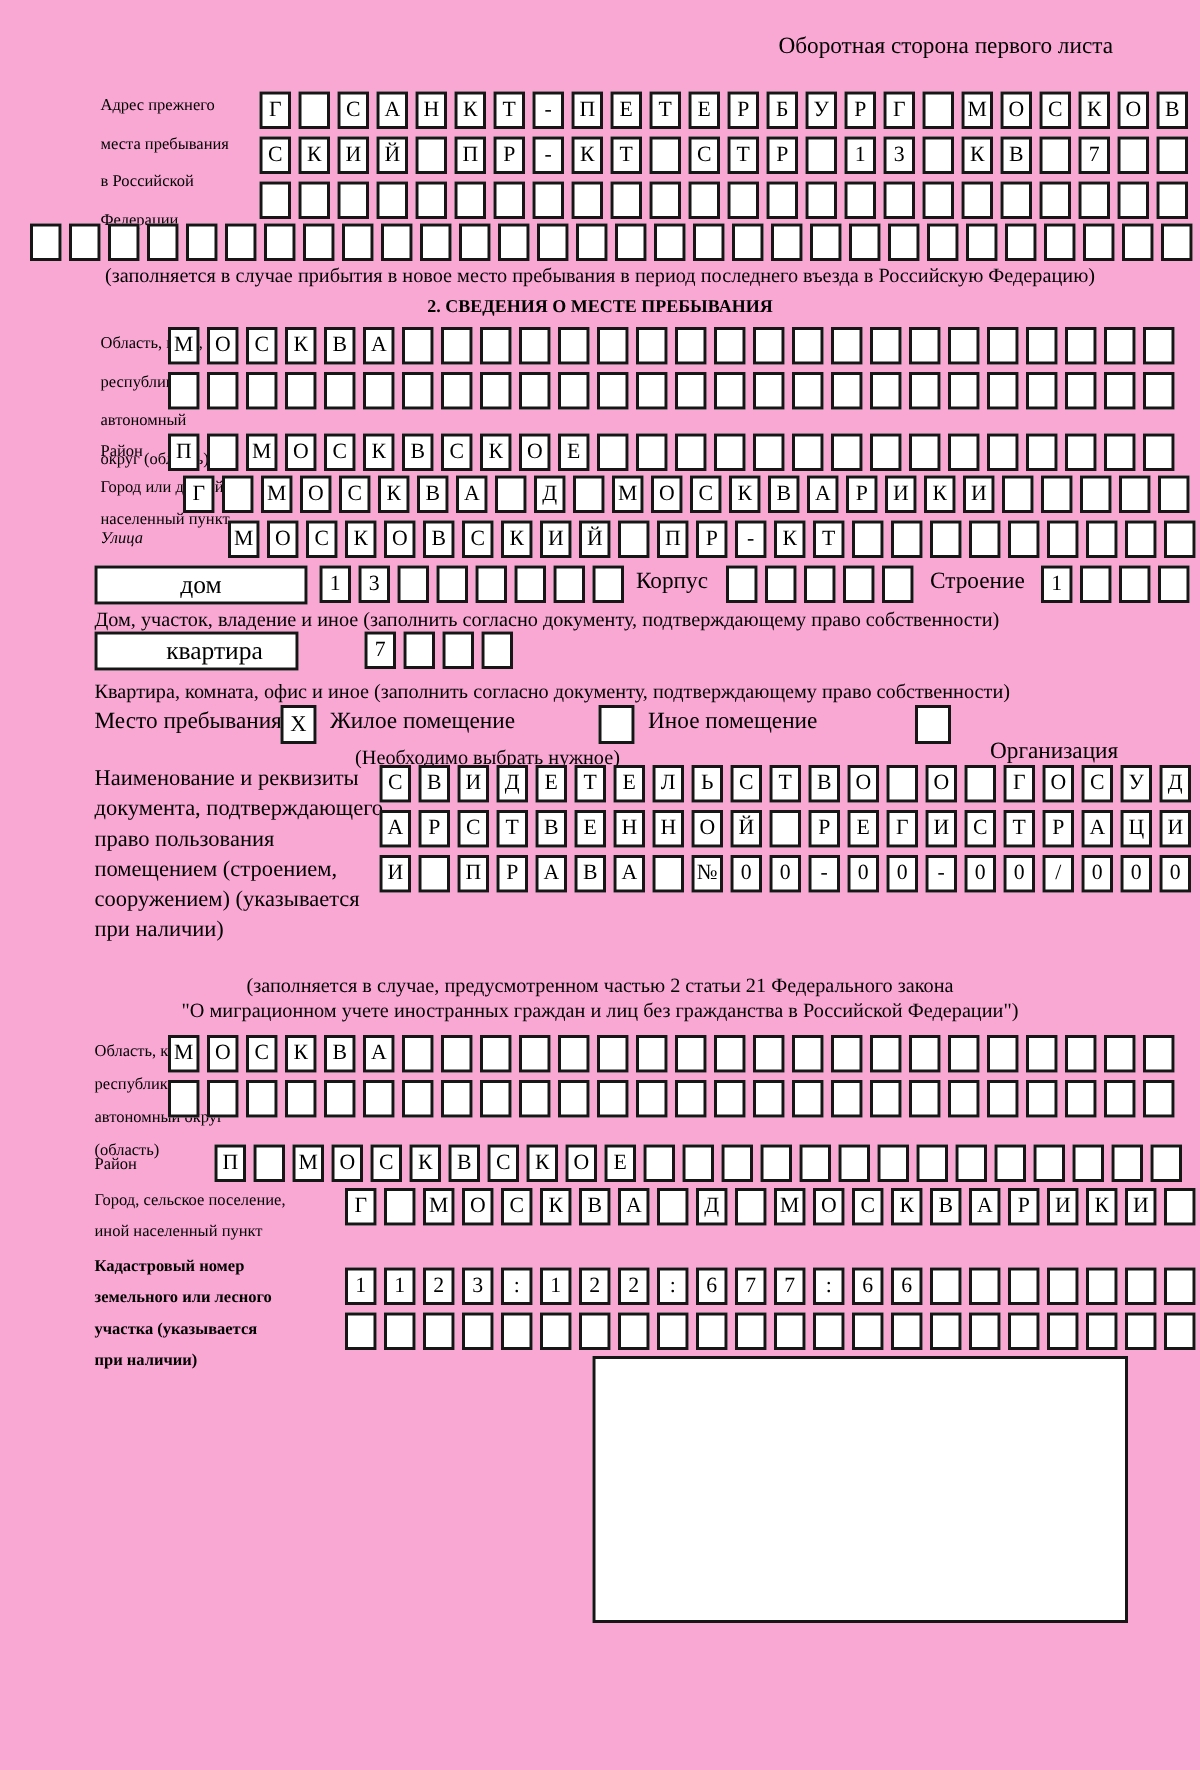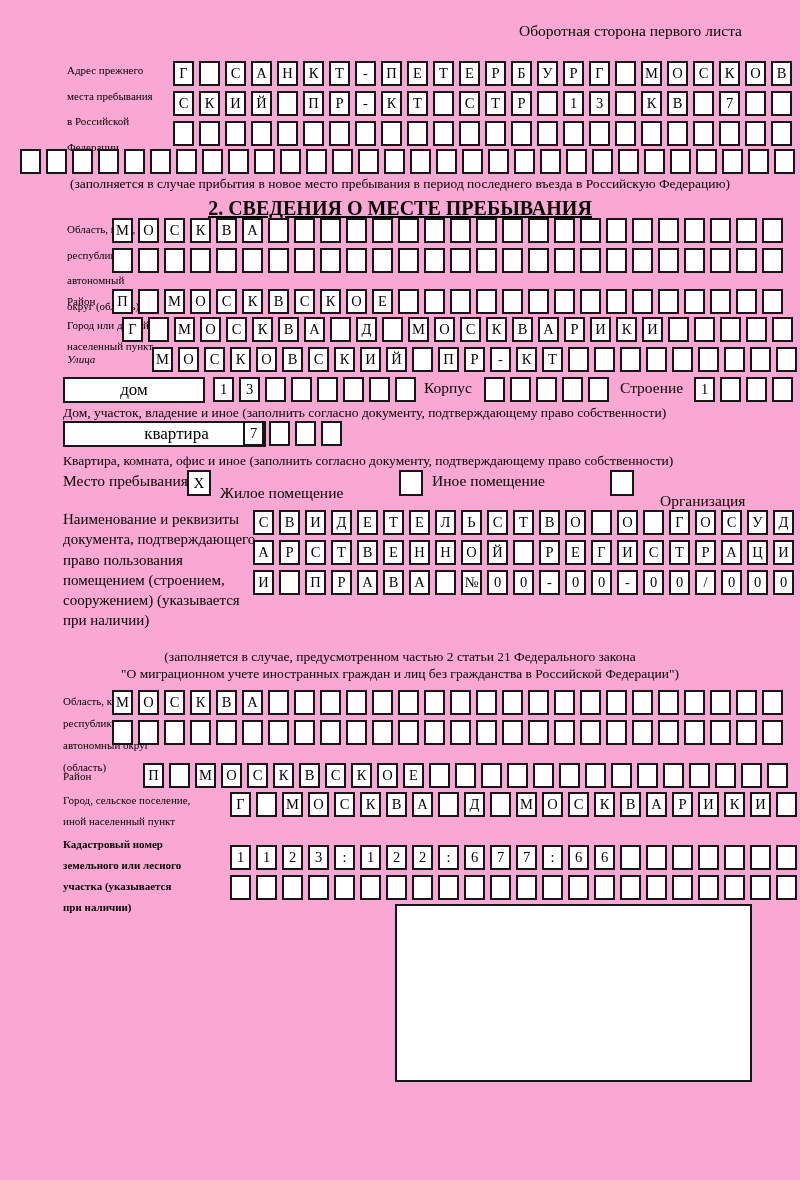--- a/index.html
+++ b/index.html
@@ -148,21 +148,21 @@
       <span class="cell"></span>
       <span class="cell"></span>
       <span class="cell"></span>
       <span class="cell"></span>
       <span class="cell"></span>
       <span class="cell"></span>
       <span class="cell"></span>
     </div>
   <div class="note center" style="left:0; top:176px; width:800px;">(заполняется в случае прибытия в новое место пребывания в период последнего въезда в Российскую Федерацию)</div>
 
-  <div class="abs center bold" style="left:0; top:197px; width:800px; font-size:20px;text-decoration:underline;">2. СВЕДЕНИЯ О МЕСТЕ ПРЕБЫВАНИЯ</div>
+  <div class="abs center bold" style="left:0; top:197px; width:800px; font-size:12px;">2. СВЕДЕНИЯ О МЕСТЕ ПРЕБЫВАНИЯ</div>
 
   <div class="lbl" style="left:67px; top:217px; width:150px;">Область, край,
 республика,
 автономный
 округ (область)</div>
   <div class="cellrow" style="left:112px; top:218px;">
       <span class="cell">М</span>
       <span class="cell">О</span>
       <span class="cell">С</span>
       <span class="cell">К</span>
@@ -329,36 +329,37 @@
     </div>
   <div class="abs" style="left:620px; top:379px; font-size:15.5px;">Строение</div>
   <div class="cellrow" style="left:694px; top:377px;">
       <span class="cell">1</span>
       <span class="cell"></span>
       <span class="cell"></span>
       <span class="cell"></span>
     </div>
   <div class="note" style="left:63px; top:405px;">Дом, участок, владение и иное (заполнить согласно документу, подтверждающему право собственности)</div>
 
-  <div class="wbox" style="left:63px; top:421px; width:203px; height:26px;padding-left:24px;">квартира</div>
+  <div class="wbox" style="left:63px; top:421px; width:136px; height:26px;padding-left:24px;">квартира</div>
   <div class="cellrow" style="left:243px; top:421px;">
       <span class="cell">7</span>
       <span class="cell"></span>
       <span class="cell"></span>
       <span class="cell"></span>
     </div>
   <div class="note" style="left:63px; top:453px;">Квартира, комната, офис и иное (заполнить согласно документу, подтверждающему право собственности)</div>
 
   <div class="abs" style="left:63px; top:472px; font-size:15.5px;">Место пребывания:</div>
   <div class="chk" style="left:187px; top:470px;">X</div>
-  <div class="abs" style="left:220px; top:484px; font-size:15.5px;text-align:right;">Жилое помещение</div>
+  <div class="abs" style="left:220px; top:472px; font-size:15.5px;text-align:right;">Жилое помещение</div>
   <div class="chk" style="left:399px; top:470px;"></div>
   <div class="abs" style="left:432px; top:472px; font-size:15.5px;">Иное помещение</div>
   <div class="chk" style="left:610px; top:470px;"></div>
   <div class="abs" style="left:660px; top:472px; font-size:15.5px;margin-top:20px;">Организация</div>
+  <div class="note center" style="left:195px; top:497px; width:260px;">(Необходимо выбрать нужное)</div>
 
   <div class="lbl" style="left:63px; top:509px; width:215px; font-size:15px; line-height:20.3px;">Наименование и реквизиты
 документа, подтверждающего
 право пользования
 помещением (строением,
 сооружением) (указывается
 при наличии)</div>
   <div class="cellrow" style="left:253px; top:510px;">
       <span class="cell">С</span>
       <span class="cell">В</span>

